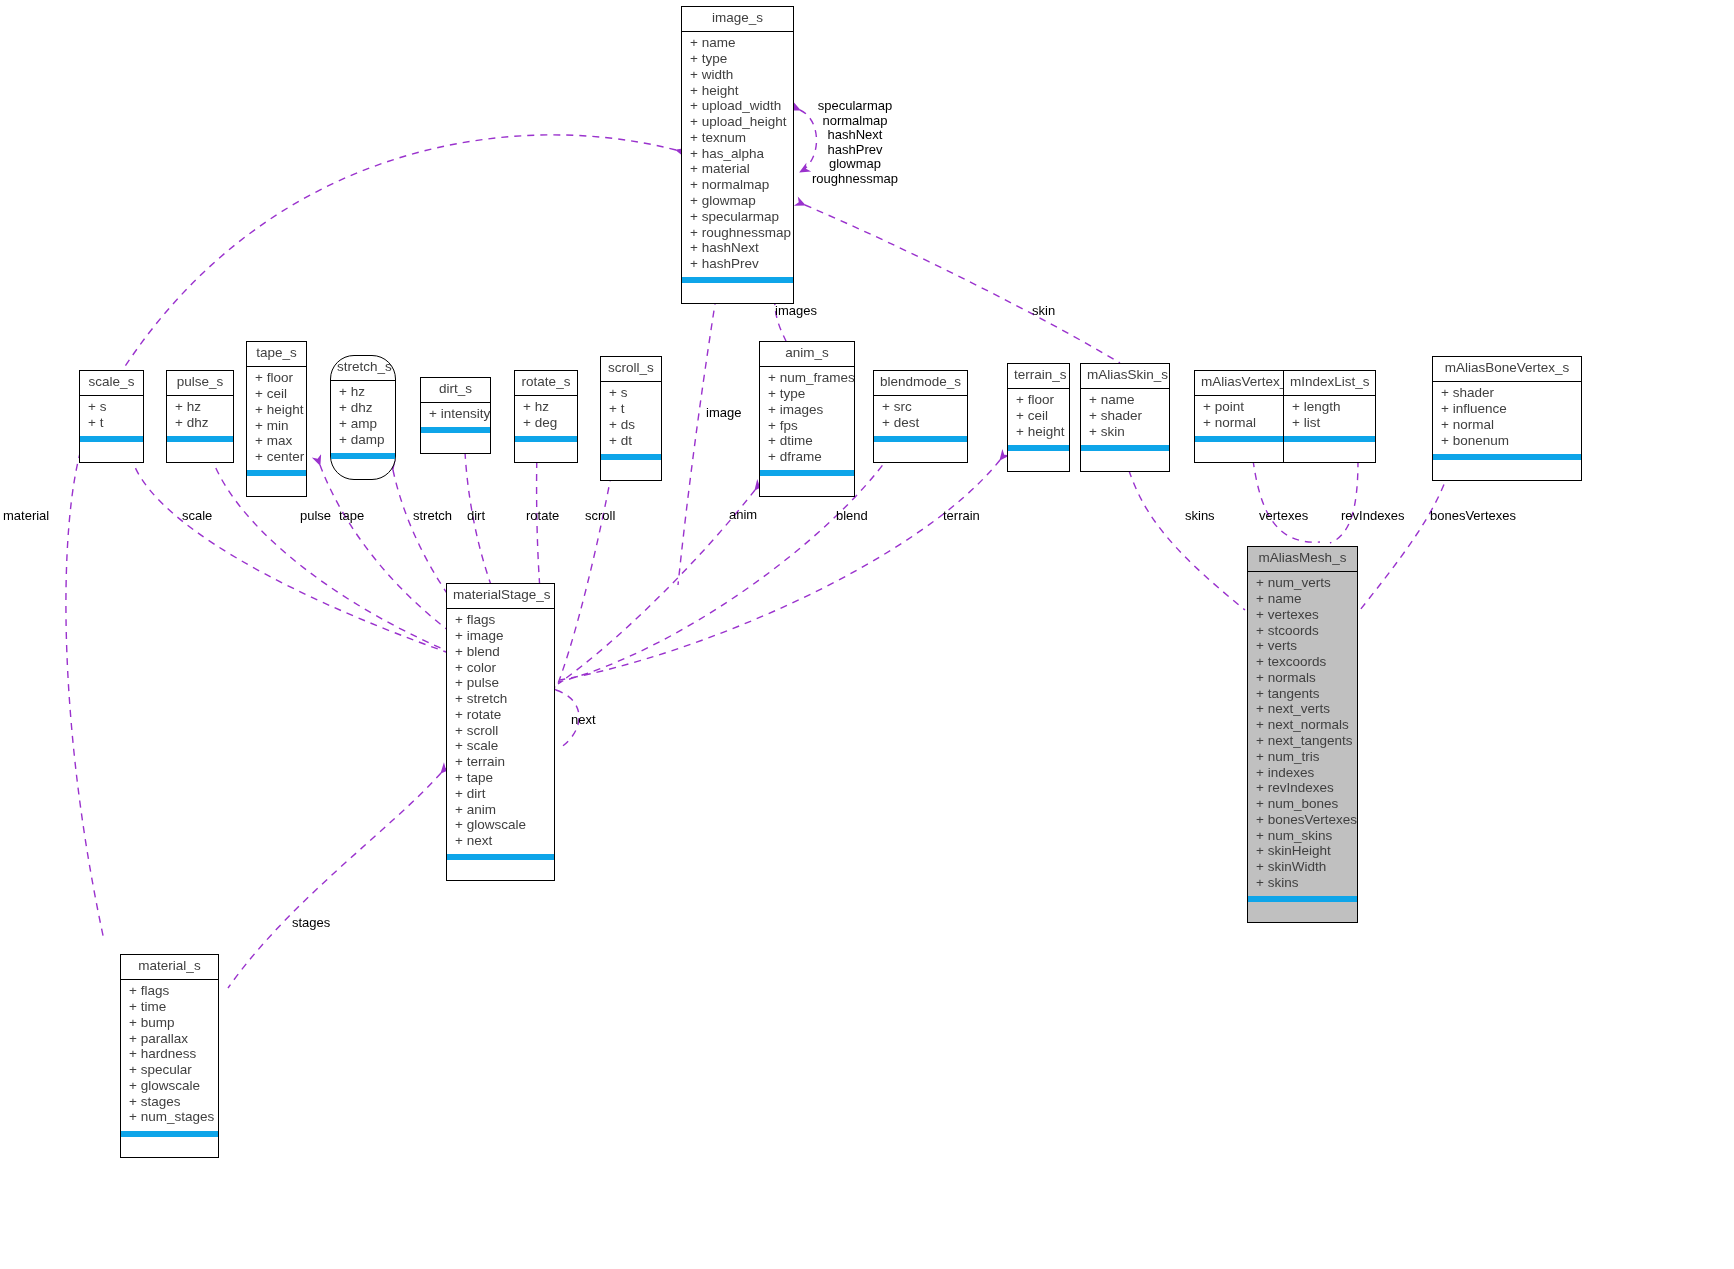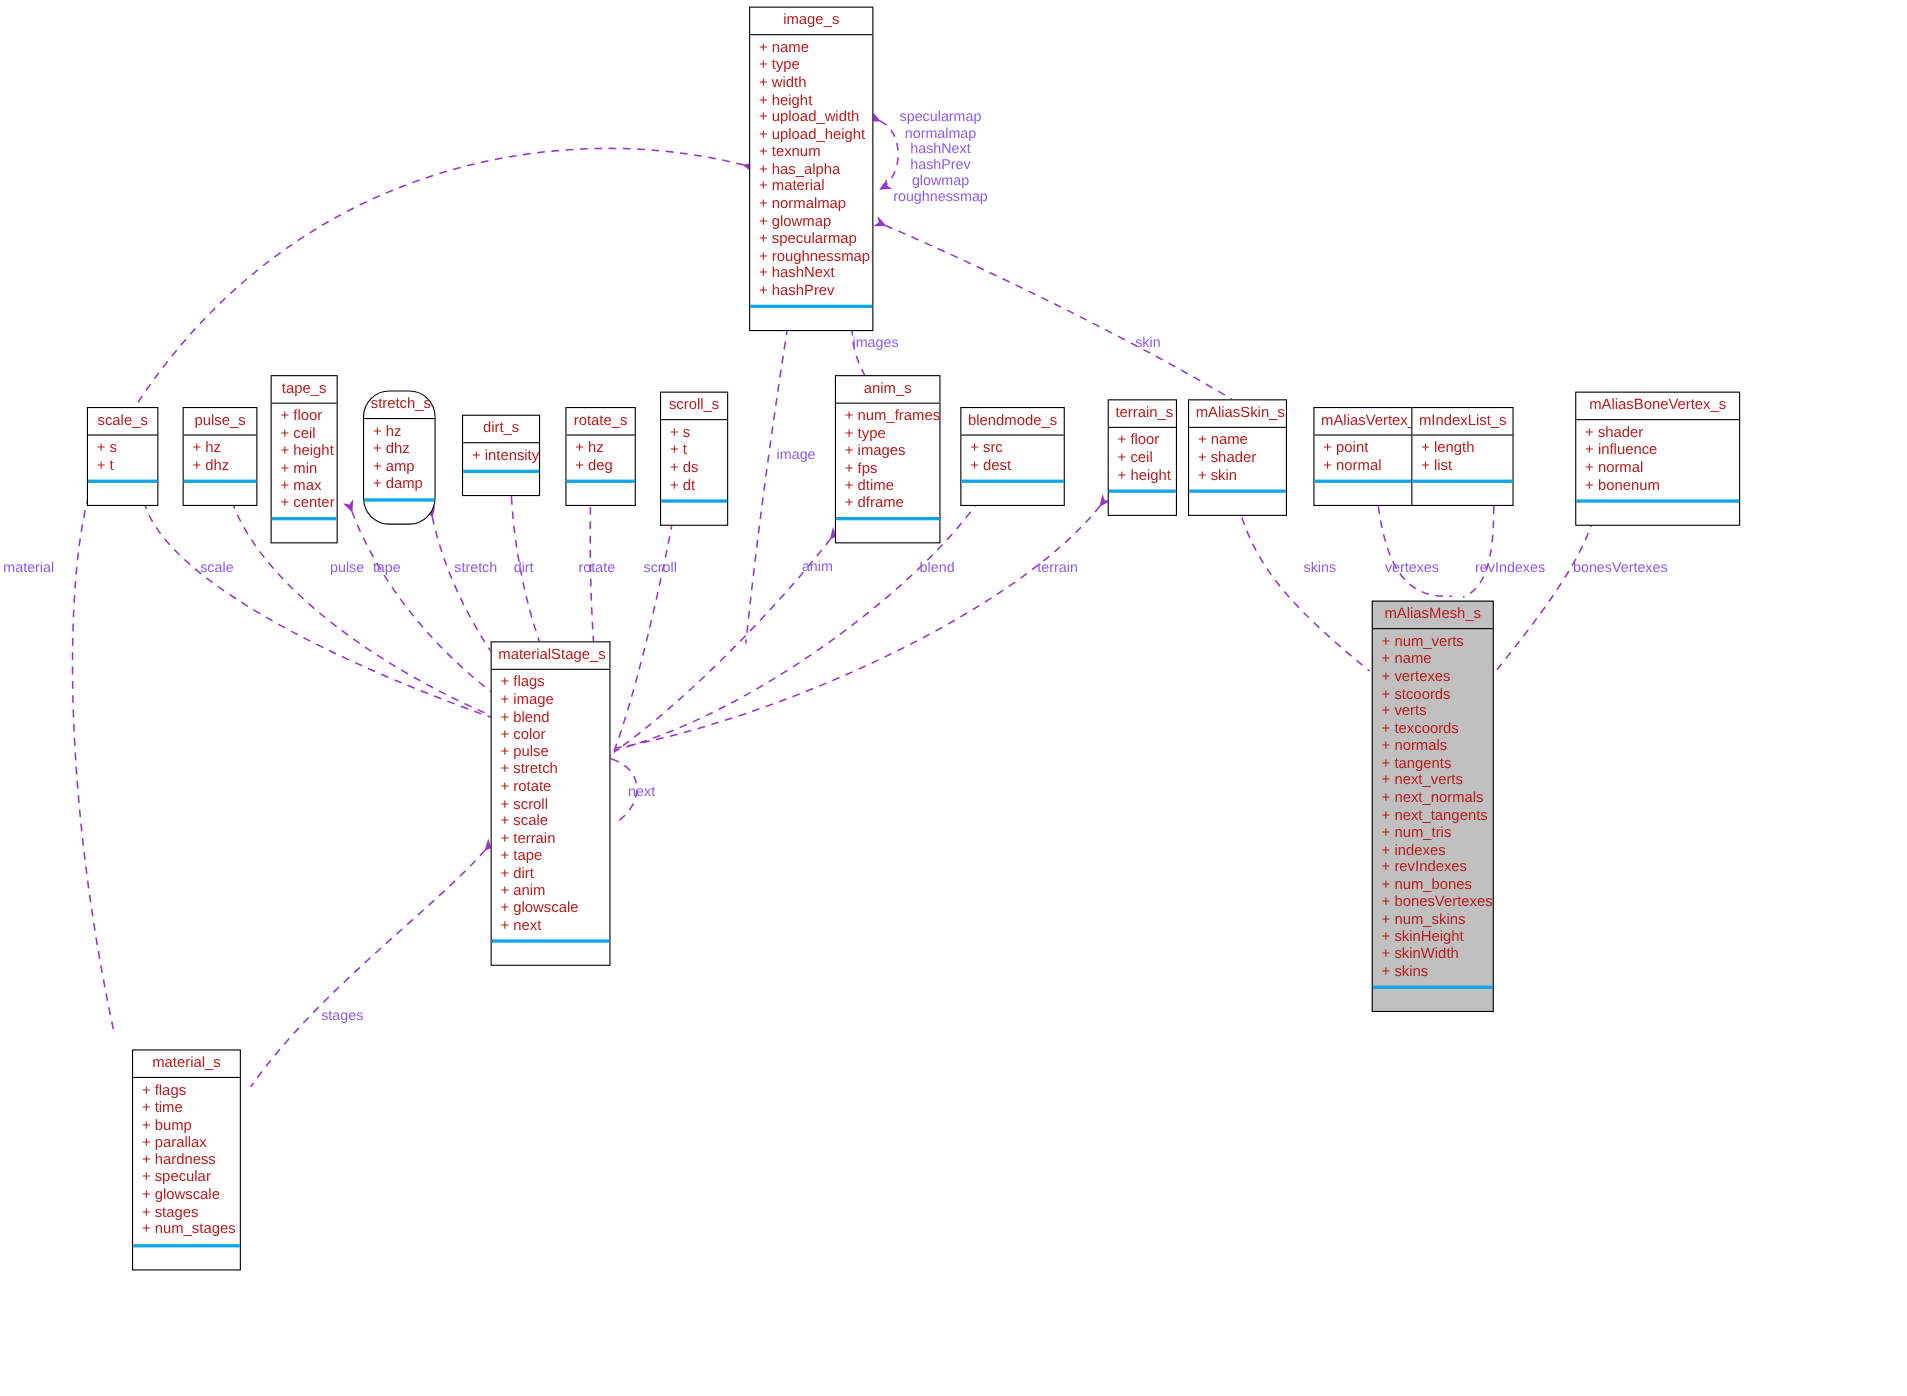--- a/index.html
+++ b/index.html
@@ -24,50 +24,50 @@
     width: 1734px;
     height: 1269px;
     pointer-events: none;
   }
   .umlbox {
     position: absolute;
     box-sizing: border-box;
     border: 1px solid #000000;
     background: #ffffff;
     font-size: 13.5px;
-    color: #b91c1c;
+    color: #404040;
     line-height: 14.6px;
   }
   .umlbox.highlight {
     background: #c0c0c0;
   }
   .umlbox .title {
     text-align: center;
     padding: 4px 6px 5px 6px;
     border-bottom: 1px solid #000000;
     white-space: nowrap;
     font-size: 13.5px;
   }
   .umlbox .attrs {
     padding: 4px 6px 5px 8px;
-    border-bottom: 3px solid #0ea5e9;
+    border-bottom: 6px solid #0ea5e9;
     min-height: 8px;
   }
   .umlbox .attrs div {
     white-space: nowrap;
     padding: 0.6px 0;
   }
   .umlbox .ops {
     min-height: 16px;
     padding: 2px 6px;
   }
   .edge-label {
     position: absolute;
     font-size: 13px;
-    color: #8b5cf6;
+    color: #000000;
     white-space: nowrap;
     line-height: 14.5px;
   }
   .edge-label.stack div { white-space: nowrap; }
 </style>
 </head>
 <body>
 
 <div id="canvas">
 

